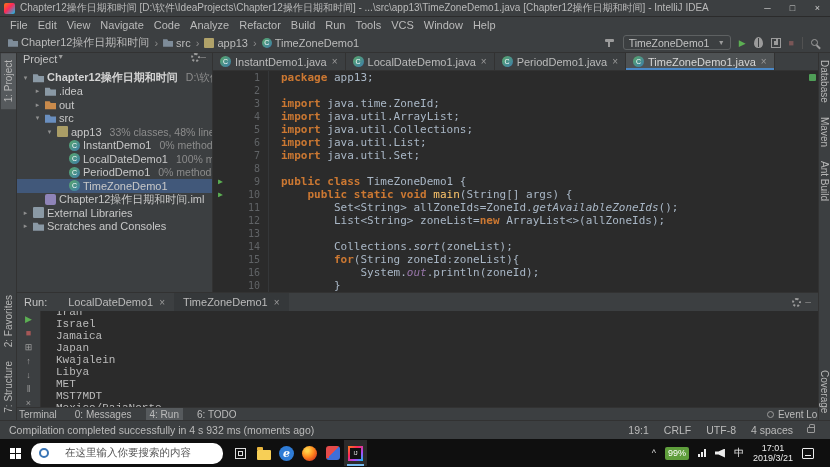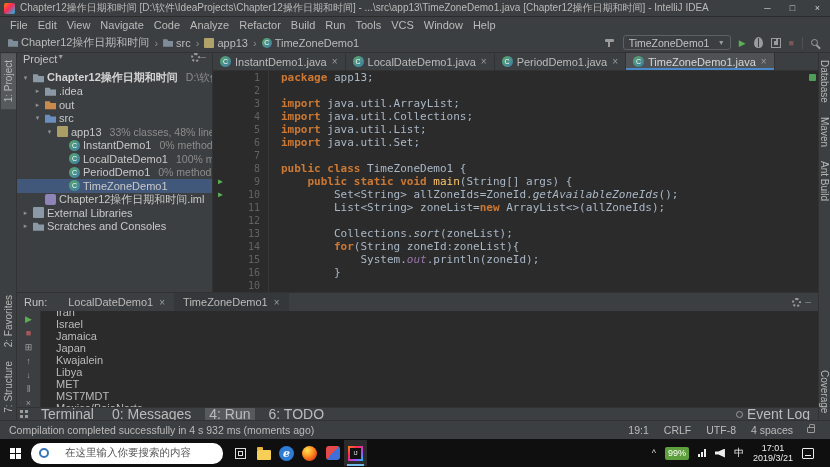--- a/index.html
+++ b/index.html
@@ -113,28 +113,28 @@
   .rlabel{margin-right:8px;color:#c3c3c3;}
   .rtabs{display:flex;height:100%;}
   .rtab{display:flex;align-items:center;gap:5px;padding:0 9px;color:#bbbbbb;}
   .rtab.active{background:#35383a;}
   .rbody{position:absolute;left:0;top:18px;right:0;bottom:0;display:flex;}
   .rtoolbar{width:24px;flex:none;border-right:1px solid #323232;display:flex;flex-direction:column;
             align-items:center;padding-top:3px;gap:4px;background:#3c3f41;}
   .rt-ic{width:13px;height:12px;display:flex;align-items:center;justify-content:center;font-size:9px;color:#9b9b9b;}
   .rt-ic.rerun{color:#5caf53;}
   .rt-ic.stop{color:#a65757;}
-  .routput{flex:1;background:#2b2b2b;font-family:Liberation Sans, sans-serif;font-size:11px;
+  .routput{flex:1;background:#2b2b2b;font-family:Liberation Mono, monospace;font-size:11px;
            line-height:12px;color:#bbbbbb;padding-left:15px;overflow:hidden;}
   .out-line{height:12px;white-space:pre;}
   .out-line:first-child{margin-top:-5px;}
 
   
   .bottombar{position:absolute;left:0;top:407px;right:0;height:13px;display:flex;align-items:center;
-             background:#3c3f41;border-top:1px solid #323232;font-size:14px;color:#bbbbbb;padding:0 20px;gap:9px;}
+             background:#3c3f41;border-top:1px solid #323232;font-size:10px;color:#bbbbbb;padding:0 7px;}
   .ic-grid{width:8px;height:8px;position:relative;flex:none;}
   .ic-grid::before{content:"";position:absolute;left:0;top:0;width:3px;height:3px;background:#9b9b9b;
                    box-shadow:5px 0 0 #9b9b9b,0 5px 0 #9b9b9b,5px 5px 0 #9b9b9b;}
   .bb-tabs{display:flex;align-items:center;gap:10px;height:100%;}
   .btab{height:100%;display:flex;align-items:center;padding:0 4px;}
   .btab.active{background:#565a5d;}
   .bb-right{margin-left:auto;display:flex;align-items:center;gap:4px;}
   .ic-ring{width:7px;height:7px;border:1px solid #9b9b9b;border-radius:50%;}
 
   
@@ -424,20 +424,21 @@
           <div class="gut-row">
             <span class="gut-num">16</span>
           </div>
           <div class="gut-row">
             <span class="gut-num">10</span>
           </div>
         </div>
       <div class="code">
           <div class="code-line"><span class="seg-k">package </span><span class="seg-p">app13;</span></div>
           <div class="code-line"></div>
+          <div class="code-line"><span class="seg-k">import </span><span class="seg-p">java.time.ZoneId;</span></div>
           <div class="code-line"><span class="seg-k">import </span><span class="seg-p">java.util.ArrayList;</span></div>
           <div class="code-line"><span class="seg-k">import </span><span class="seg-p">java.util.Collections;</span></div>
           <div class="code-line"><span class="seg-k">import </span><span class="seg-p">java.util.List;</span></div>
           <div class="code-line"><span class="seg-k">import </span><span class="seg-p">java.util.Set;</span></div>
           <div class="code-line"></div>
           <div class="code-line"><span class="seg-k">public class </span><span class="seg-p">TimeZoneDemo1 {</span></div>
           <div class="code-line"><span class="seg-p">    </span><span class="seg-k">public static void </span><span class="seg-m">main</span><span class="seg-p">(String[] args) {</span></div>
           <div class="code-line"><span class="seg-p">        Set&lt;String&gt; allZoneIds=ZoneId.</span><span class="seg-s">getAvailableZoneIds</span><span class="seg-p">();</span></div>
           <div class="code-line"><span class="seg-p">        List&lt;String&gt; zoneList=</span><span class="seg-k">new </span><span class="seg-p">ArrayList&lt;&gt;(allZoneIds);</span></div>
           <div class="code-line"></div>

